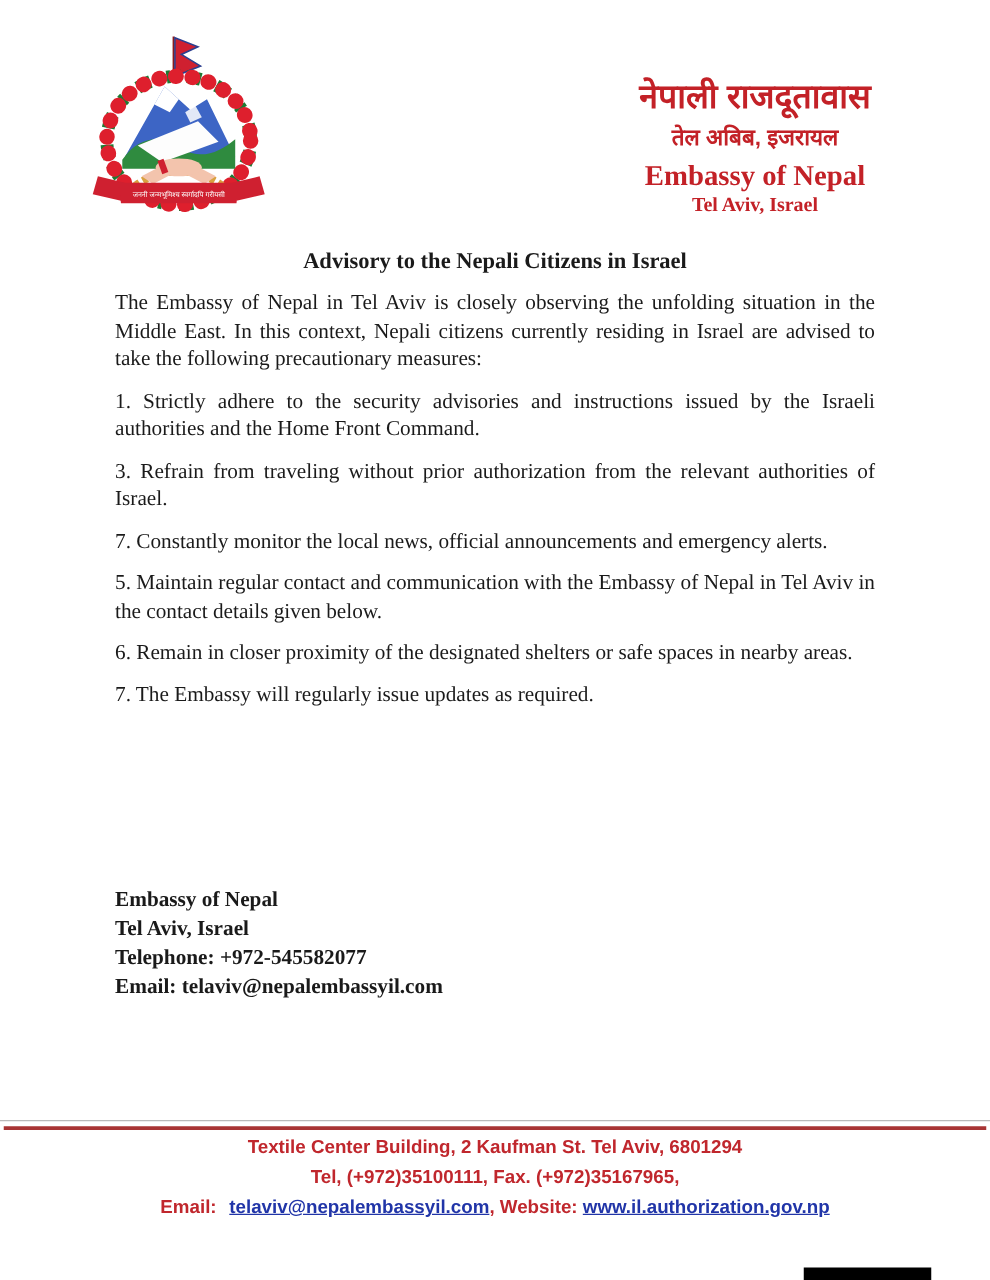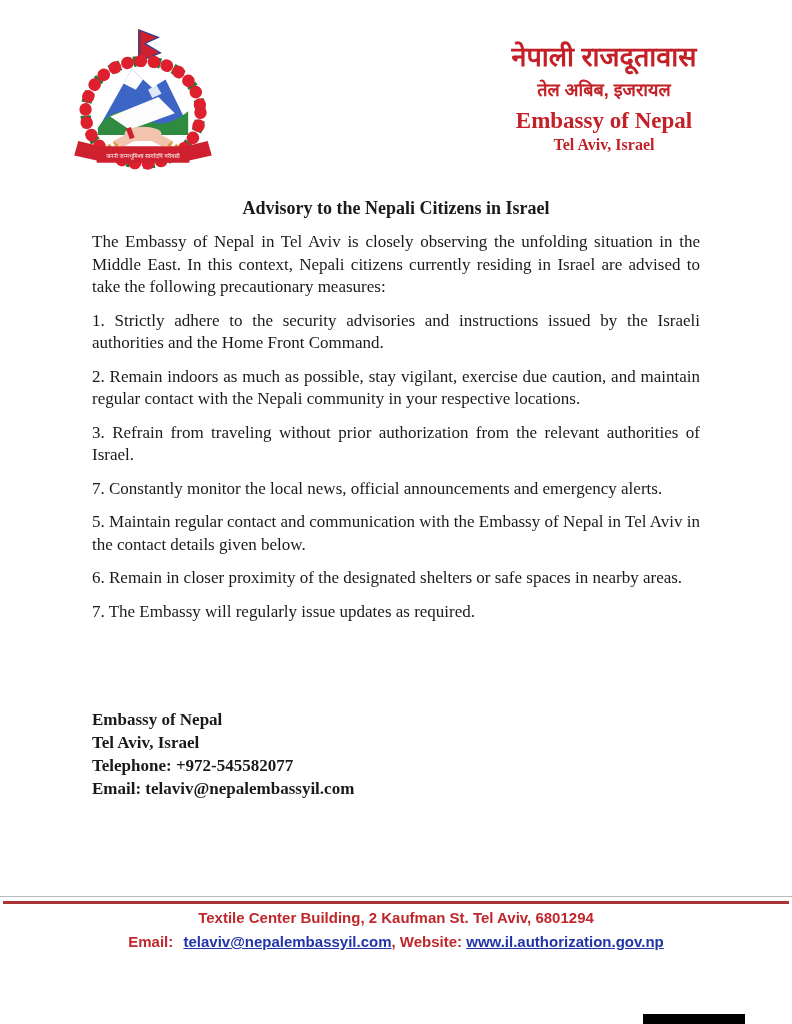--- a/index.html
+++ b/index.html
@@ -10,21 +10,21 @@
     background:#ffffff;
     overflow:hidden;
     font-family:"Liberation Serif", serif;
     color:#1a1a1a;
   }
 
   
   .emblem { position:absolute; left:66px; top:26px; width:154px; height:146px; }
 
   .header-block {
-    position:absolute; left:426px; top:40px; width:356px;
+    position:absolute; left:426px; top:60px; width:356px;
     text-align:center; color:#c32127;
   }
   .hdr-dev-1 { font-family:"Liberation Sans", sans-serif; font-weight:700; font-size:27px; line-height:34px; }
   .hdr-dev-2 { font-family:"Liberation Sans", sans-serif; font-weight:700; font-size:18px; line-height:26px; margin-top:3px; }
   .hdr-en-1  { font-family:"Liberation Serif", serif; font-weight:700; font-size:23px; line-height:28px; margin-top:4px; }
   .hdr-en-2  { font-family:"Liberation Serif", serif; font-weight:700; font-size:16px; line-height:20px; }
 
   
   .doc-title {
     position:absolute; left:92px; width:608px; top:198px;
@@ -120,40 +120,40 @@
     <div class="hdr-dev-2">तेल अबिब, इजरायल</div>
     <div class="hdr-en-1">Embassy of Nepal</div>
     <div class="hdr-en-2">Tel Aviv, Israel</div>
   </div>
 
   <div class="doc-title">Advisory to the Nepali Citizens in Israel</div>
 
   <div class="body-text">
     <p>The Embassy of Nepal in Tel Aviv is closely observing the unfolding situation in the Middle East. In this context, Nepali citizens currently residing in Israel are advised to take the following precautionary measures:</p>
     <p>1. Strictly adhere to the security advisories and instructions issued by the Israeli authorities and the Home Front Command.</p>
-    <p>2. Remain indoors as much as possible, stay vigilant, exercise due caution, and maintain regular contact with the Nepali community in your respective locations.</p>
     <p>3. Refrain from traveling without prior authorization from the relevant authorities of Israel.</p>
     <p>7. Constantly monitor the local news, official announcements and emergency alerts.</p>
     <p>5. Maintain regular contact and communication with the Embassy of Nepal in Tel Aviv in the contact details given below.</p>
     <p>6. Remain in closer proximity of the designated shelters or safe spaces in nearby areas.</p>
     <p>7. The Embassy will regularly issue updates as required.</p>
   </div>
 
   <div class="contact-block">
     <div>Embassy of Nepal</div>
     <div>Tel Aviv, Israel</div>
     <div>Telephone: +972-545582077</div>
     <div>Email: telaviv@nepalembassyil.com</div>
   </div>
 
   <div class="footer-divider-thin"></div>
   <div class="footer-divider-red"></div>
 
   <div class="footer-text">
     <div>Textile Center Building, 2 Kaufman St. Tel Aviv, 6801294</div>
+    <div>Tel, (+972)35100111, Fax. (+972)35167965,</div>
     <div class="footer-email-line">
       <span>Email:</span><span class="gap"></span>
       <a class="link-blue" href="#">telaviv@nepalembassyil.com</a><span>, Website:</span>
       <a class="link-blue" href="#">www.il.authorization.gov.np</a>
     </div>
   </div>
 
   <div class="redaction-bar"></div>
 
 </div>

